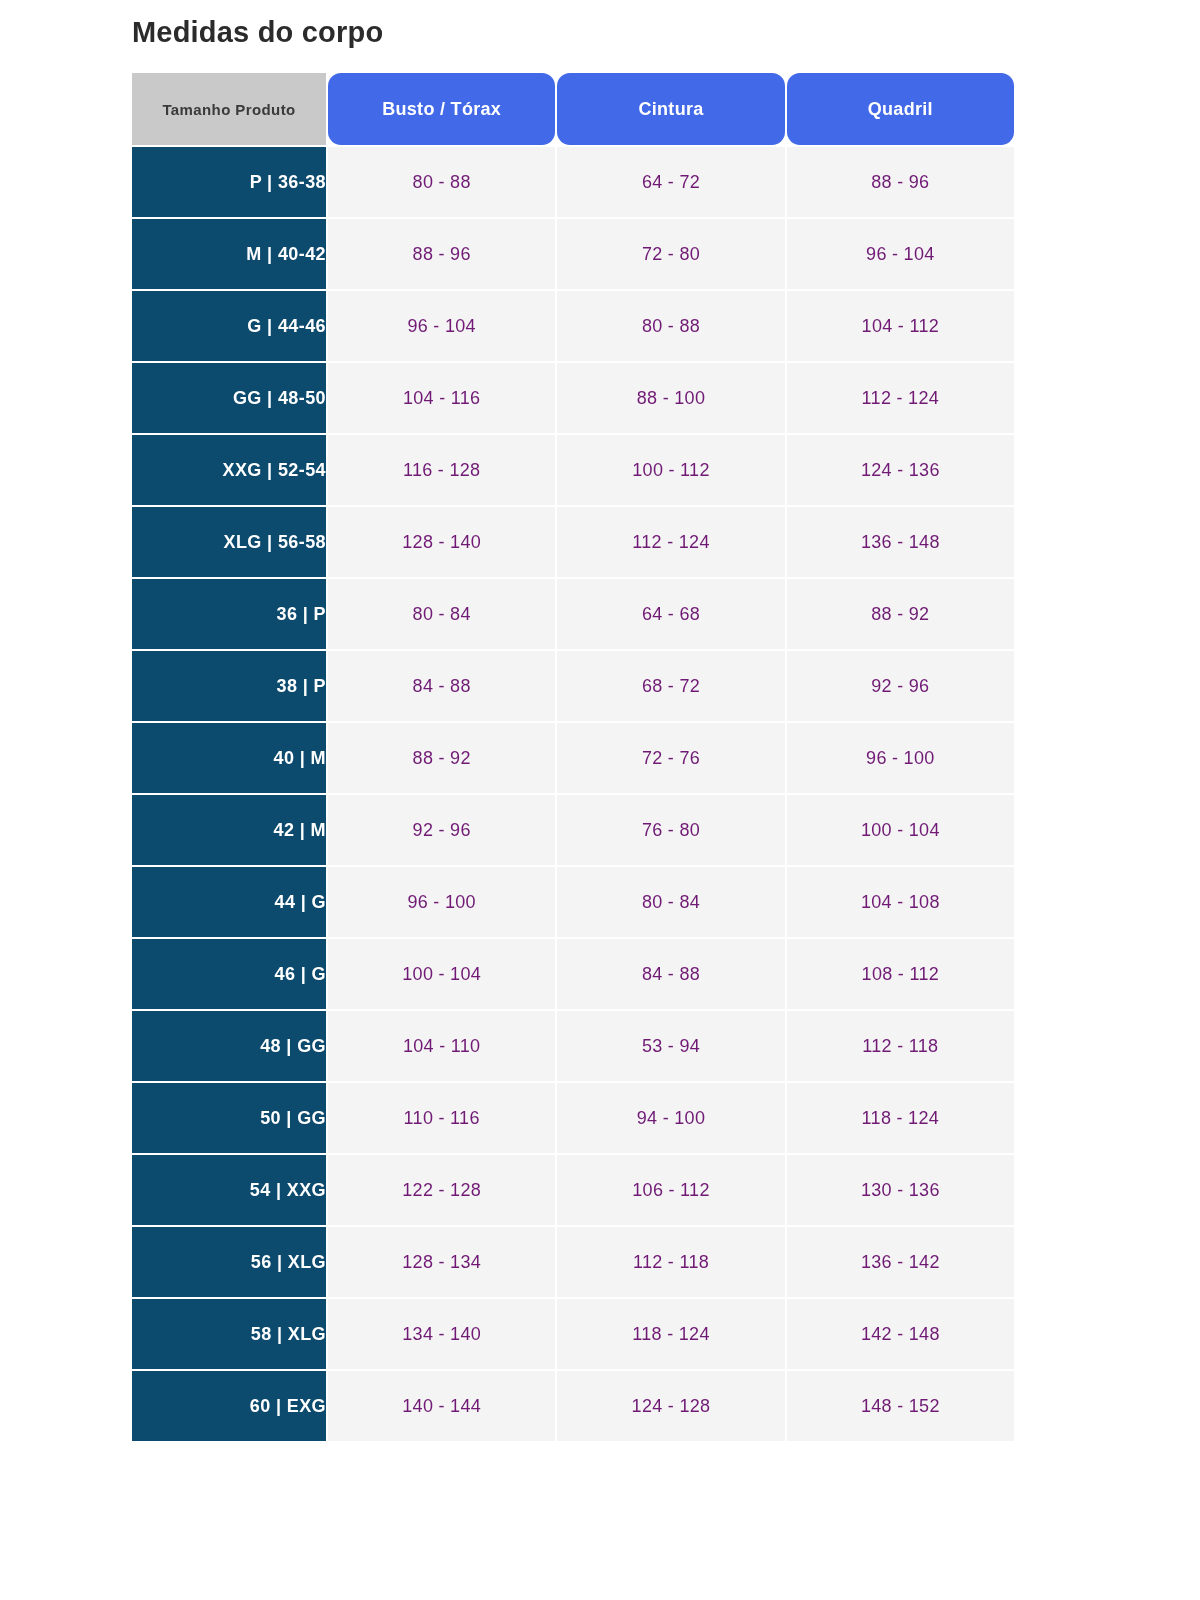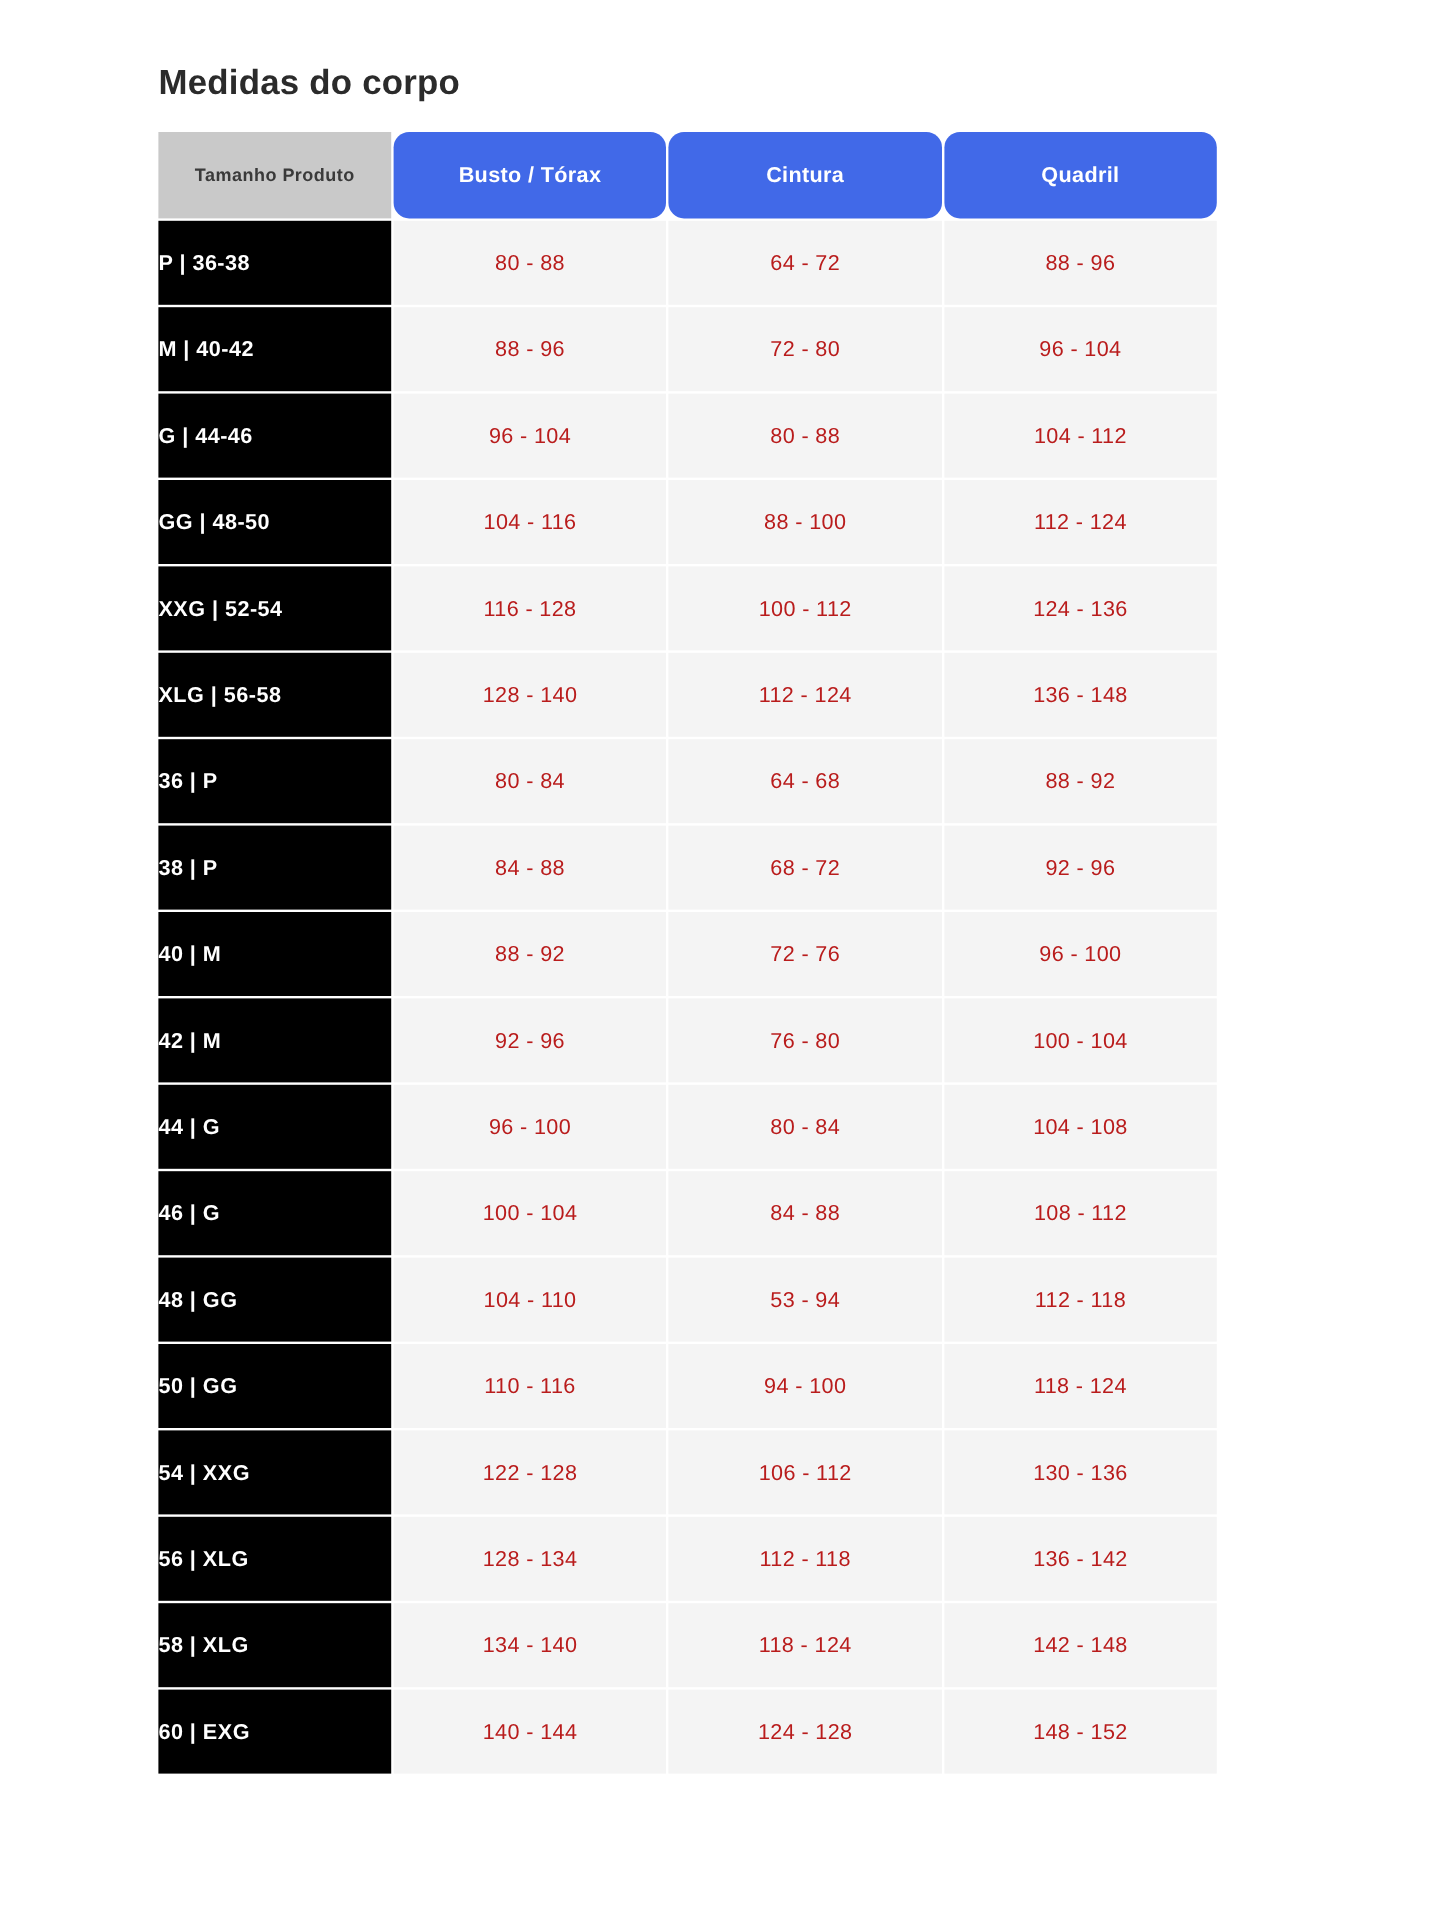--- a/index.html
+++ b/index.html
@@ -8,21 +8,21 @@
     background: #ffffff;
   }
   body {
     width: 1200px;
     height: 1600px;
     font-family: "Liberation Sans", sans-serif;
     color: #2b2b2b;
     overflow: hidden;
   }
   .page {
-    padding: 53px 130px 0 130px;
+    padding: 16px 130px 0 130px;
     box-sizing: border-box;
   }
   .page-title {
     font-size: 29px;
     font-weight: bold;
     color: #2b2b2b;
     letter-spacing: 0.2px;
     margin: 0 0 22px 2px;
   }
   table.size-table {
@@ -51,32 +51,32 @@
     color: #ffffff;
     font-size: 18px;
     font-weight: bold;
     letter-spacing: 0.3px;
     height: 72px;
     vertical-align: middle;
     text-align: center;
     border-radius: 13px;
   }
   td.size-cell {
-    background: #000000;
+    background: #0c4a6e;
     color: #ffffff;
     font-size: 18px;
     font-weight: bold;
     letter-spacing: 0.4px;
     height: 70px;
-    text-align: left;
+    text-align: right;
     vertical-align: middle;
   }
   td.value-cell {
     background: #f4f4f4;
-    color: #b91c1c;
+    color: #701a75;
     font-size: 18px;
     height: 70px;
     text-align: center;
     vertical-align: middle;
     letter-spacing: 0.3px;
   }
 </style>
 </head>
 <body>
 

